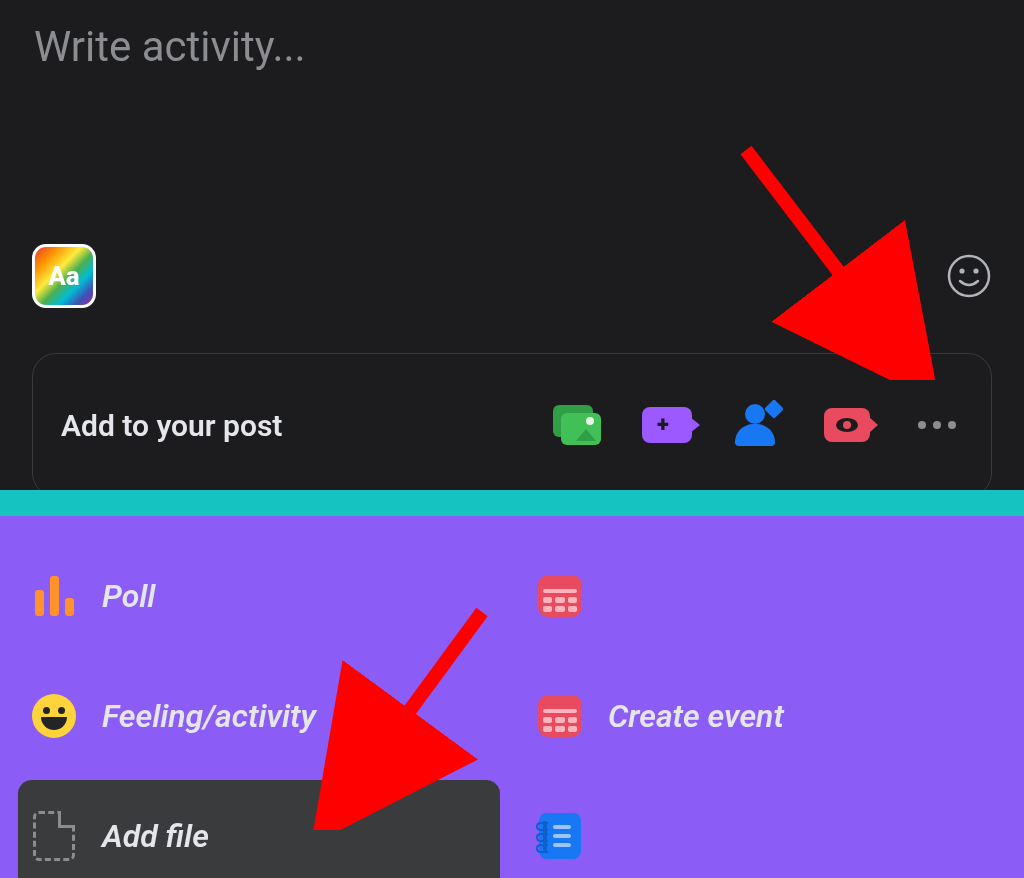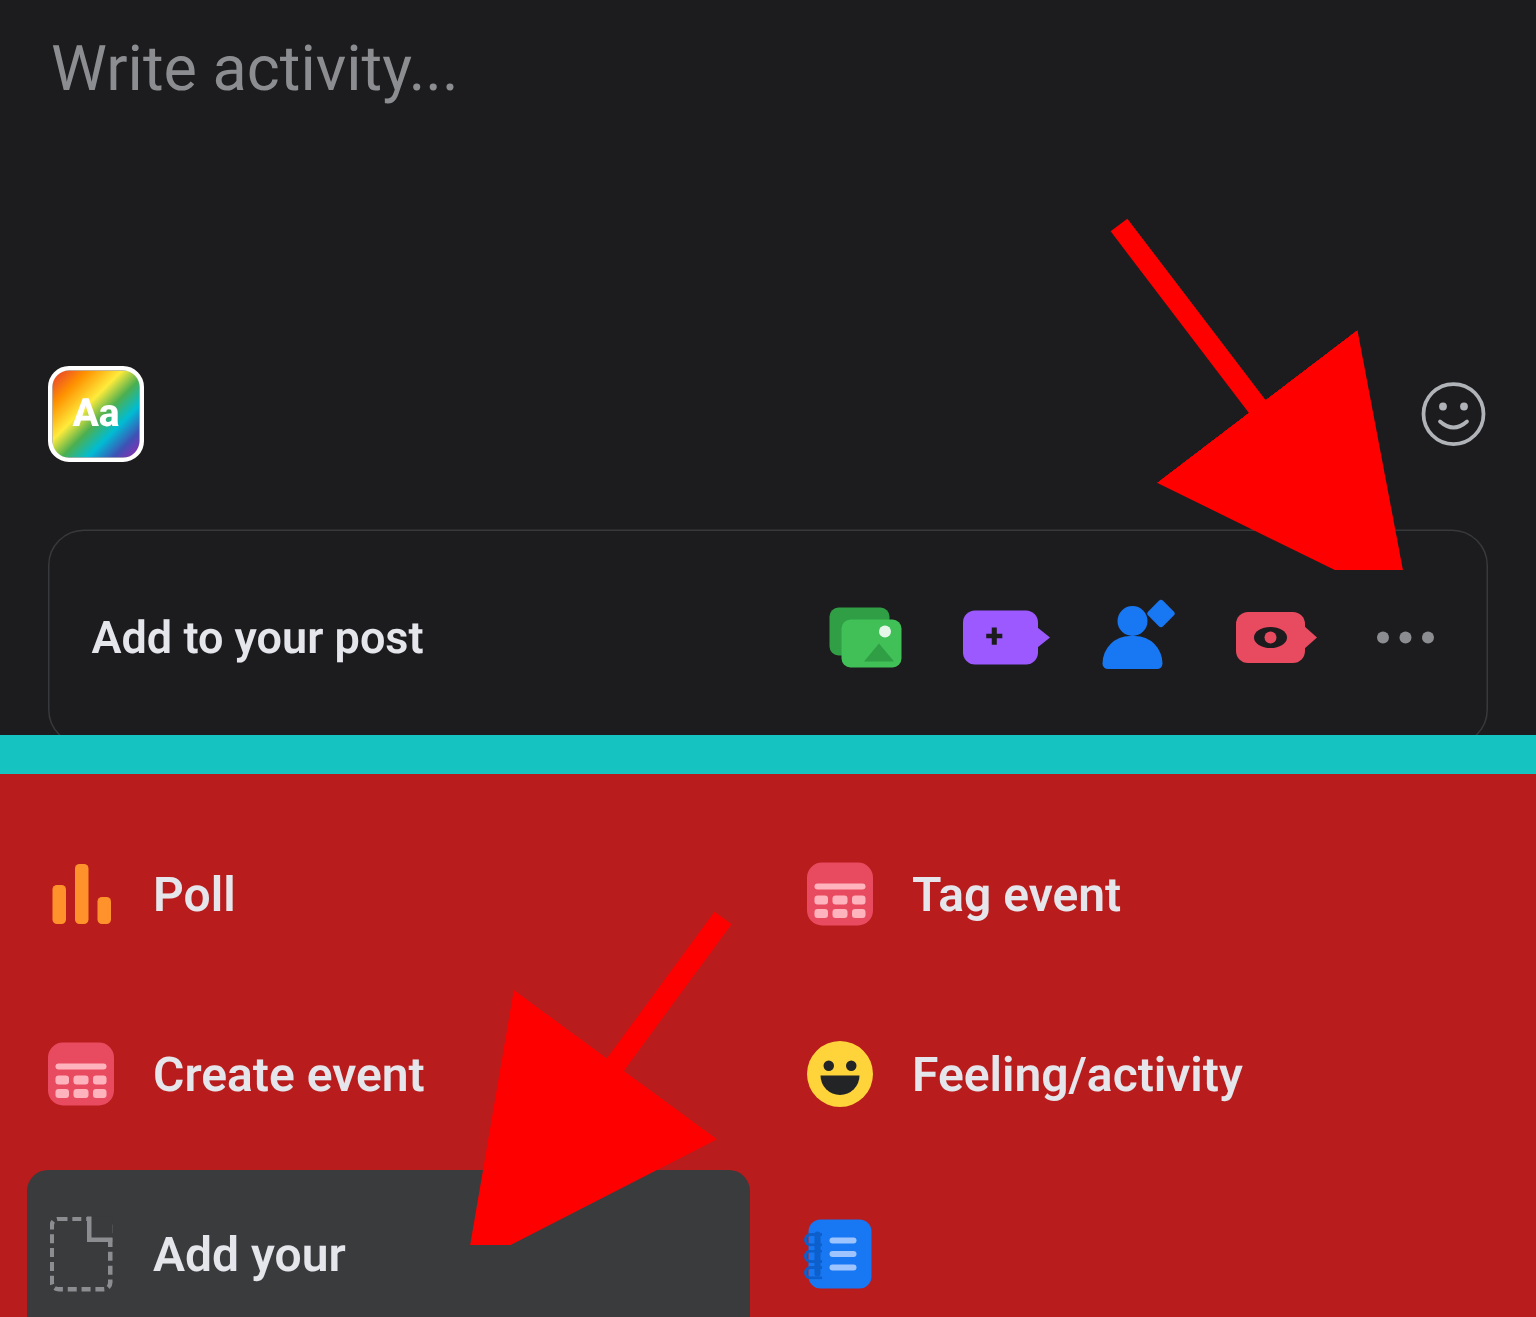--- a/index.html
+++ b/index.html
@@ -225,24 +225,25 @@
     width: 1024px;
     height: 26px;
     background: #15c3c1;
   }
 
   .options-panel {
     position: absolute;
     top: 516px;
     left: 0;
     width: 1024px;
-    background: #b91c1c;
+    background: #8b5cf6;
     height: 362px;
     box-sizing: border-box;
     padding: 24px 18px 0 18px;
+    font-style: italic;
   }
 
   .options-grid {
     display: grid;
     grid-template-columns: 1fr 1fr;
     grid-auto-rows: 112px;
     gap: 8px 24px;
   }
 
   .opt-cell {
@@ -414,55 +415,54 @@
               <div class="grid">
                 <span></span>
                 <span></span>
                 <span></span>
                 <span></span>
                 <span></span>
                 <span></span>
               </div>
             </div>
           </div>
-        <div class="opt-label">Tag event</div>
-      </div>
-
-      <div class="opt-cell">
-        <div class="opt-icon">
-            <div class="oi-event">
-              <div class="grid">
-                <span></span>
-                <span></span>
-                <span></span>
-                <span></span>
-                <span></span>
-                <span></span>
-              </div>
-            </div>
-          </div>
-        <div class="opt-label">Create event</div>
       </div>
 
       <div class="opt-cell">
         <div class="opt-icon">
             <div class="oi-feeling">
               <div class="e1"></div>
               <div class="e2"></div>
               <div class="m"></div>
             </div>
           </div>
         <div class="opt-label">Feeling/activity</div>
       </div>
 
+      <div class="opt-cell">
+        <div class="opt-icon">
+            <div class="oi-event">
+              <div class="grid">
+                <span></span>
+                <span></span>
+                <span></span>
+                <span></span>
+                <span></span>
+                <span></span>
+              </div>
+            </div>
+          </div>
+        <div class="opt-label">Create event</div>
+      </div>
+
       <div class="opt-cell hl">
         <div class="opt-icon">
             <div class="oi-file"></div>
           </div>
-        <div class="opt-label">Add your</div>
+        <div class="opt-label">Add file</div>
       </div>
 
       <div class="opt-cell">
         <div class="opt-icon">
             <div class="oi-column">
               <div class="ring1"></div>
               <div class="ring2"></div>
               <div class="ring3"></div>
               <span></span>
               <span></span>

